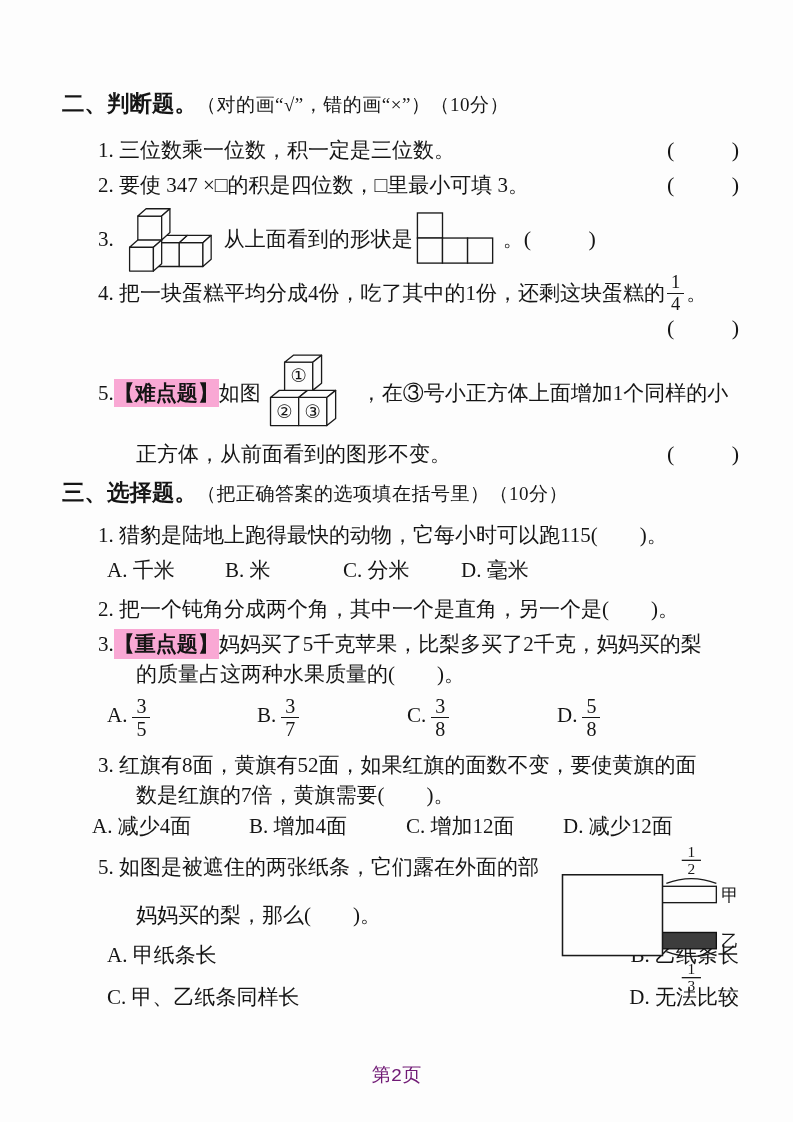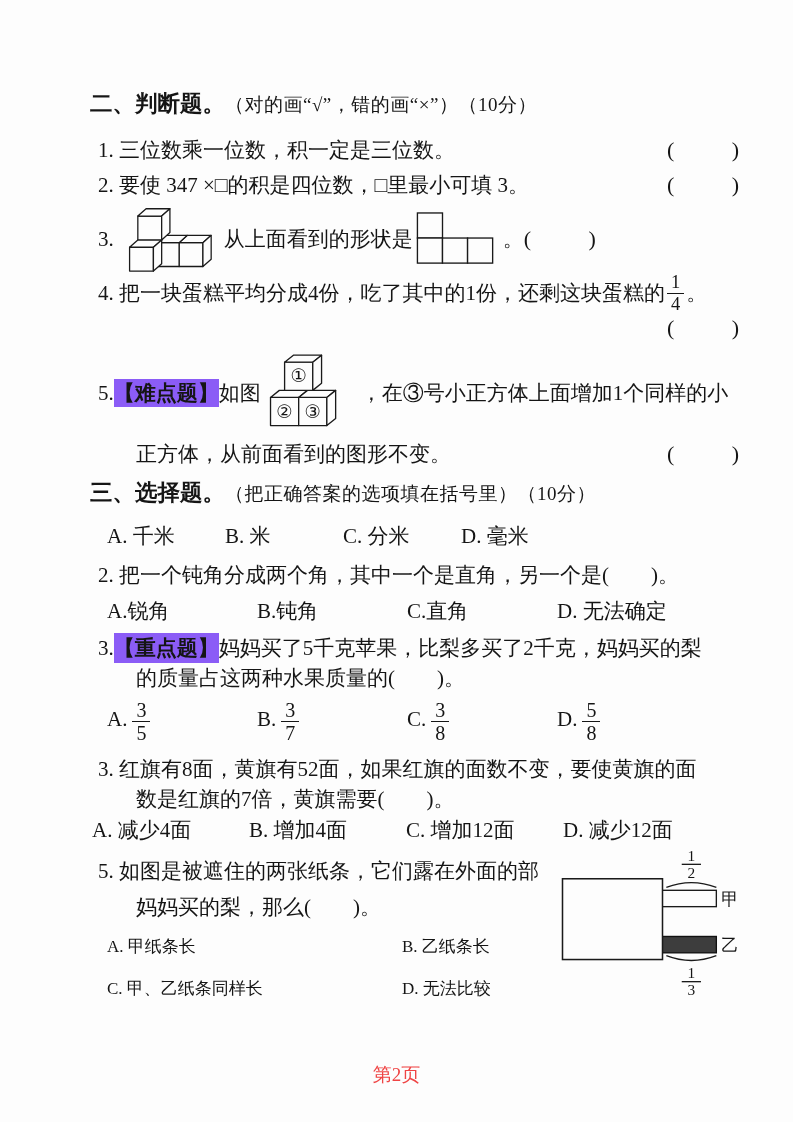--- a/index.html
+++ b/index.html
@@ -2,51 +2,51 @@
 <html><head>
 <meta charset="utf-8">
 <style>
   html,body{margin:0;padding:0;background:#e9e9e9;}
   .page{
     position:relative;width:793px;height:1122px;background:#fdfdfd;
     font-family:"Liberation Serif","DejaVu Serif",serif;color:#151515;
     overflow:hidden;margin:0 auto;
   }
   .content{position:absolute;left:62px;right:54px;top:88px;}
-  .sec-head{white-space:nowrap;margin-bottom:16px;margin-left:28px;}
+  .sec-head{white-space:nowrap;margin-bottom:16px;}
   .sec-title{font-weight:bold;font-size:22.5px;}
   .sec-note{font-size:19px;letter-spacing:.5px;}
   .qrow{display:flex;align-items:baseline;padding-left:36px;font-size:21px;line-height:30px;}
   .qrow .grow{flex:1;}
   .jbracket{display:inline-flex;width:72px;justify-content:space-between;font-size:22px;flex:none;}
   .mb5{margin-bottom:5px;}
   .mb4{margin-bottom:4px;}
   .figrow{display:flex;align-items:center;padding-left:36px;font-size:21px;}
-  .tag{font-weight:bold;background:#8b5cf6;}
+  .tag{font-weight:bold;background:#f9a8d4;}
   .frac{display:inline-flex;flex-direction:column;align-items:center;vertical-align:middle;line-height:1.1;font-size:18.5px;margin:0 2px;}
   .frac .den{border-top:1.7px solid #151515;padding:0 4px;}
   .frac .numr{padding:0 4px;}
   .opts{display:flex;align-items:center;padding-left:45px;font-size:21px;line-height:32px;}
   .opts .o118{width:118px;flex:none;}
   .opts .o150{width:150px;flex:none;}
   .opts.q4row{padding-left:30px;}
   .opts .o157{width:157px;flex:none;}
   .fracopts{padding:6px 0 10px 45px;}
   .fracopts .frac{font-size:20px;margin-left:5px;}
   .q5wrap{position:relative;margin-top:2px;}
   .q5text{font-size:21px;line-height:30px;}
-  .q5l1{padding-left:36px;margin-bottom:6px;}
+  .q5l1{padding-left:36px;margin-bottom:18px;}
   .q5l2{padding-left:74px;margin-bottom:10px;}
-  .q5opts{display:flex;padding-left:45px;font-size:17px;line-height:30px;margin-bottom:12px;}
+  .q5opts{display:flex;padding-left:45px;font-size:21px;line-height:30px;margin-bottom:12px;justify-content:space-between;}
   .q5opts .col1{width:295px;flex:none;}
   .stripfig{position:absolute;top:-8px;right:-4px;}
   svg{display:block;}
   svg text{font-family:"Liberation Serif","DejaVu Sans",serif;fill:#151515;}
   .inlinefig{margin:0 6px;flex:none;}
-  .footer{position:absolute;top:1062px;left:0;width:100%;text-align:center;font-size:19px;color:#ef4444;}
+  .footer{position:absolute;top:1062px;left:0;width:100%;text-align:center;font-size:19px;color:#701a75;font-family:Liberation Mono, monospace;}
 </style>
 </head>
 <body>
 
 <div class="page">
   <div class="content">
 
     <div class="sec-head">
       <span class="sec-title">二、判断题。</span><span class="sec-note">（对的画“√”，错的画“×”）（10分）</span>
     </div>
@@ -145,36 +145,33 @@
       <span class="jbracket">
         <span>(</span>
         <span>)</span>
       </span>
     </div>
 
     <div class="sec-head" style="margin-bottom:12px;">
       <span class="sec-title">三、选择题。</span><span class="sec-note">（把正确答案的选项填在括号里）（10分）</span>
     </div>
 
+    <div class="qrow mb4">
+      <span>1. 猎豹是陆地上跑得最快的动物，它每小时可以跑115(  )。</span>
+    </div>
     <div class="opts" style="margin-bottom:8px;">
       <span class="o118">A. 千米</span>
       <span class="o118">B. 米</span>
       <span class="o118">C. 分米</span>
       <span>D. 毫米</span>
     </div>
 
     <div class="qrow mb5">
       <span>2. 把一个钝角分成两个角，其中一个是直角，另一个是(  )。</span>
     </div>
-    <div class="opts" style="margin-bottom:6px;">
-      <span class="o150">A.锐角</span>
-      <span class="o150">B.钝角</span>
-      <span class="o150">C.直角</span>
-      <span>D. 无法确定</span>
-    </div>
 
     <div class="qrow">
       <span>3.</span>
         <span class="tag">【重点题】</span>
         <span>妈妈买了5千克苹果，比梨多买了2千克，妈妈买的梨</span>
     </div>
     <div class="qrow" style="padding-left:74px;">
       <span>的质量占这两种水果质量的(  )。</span>
     </div>
     <div class="opts fracopts">

